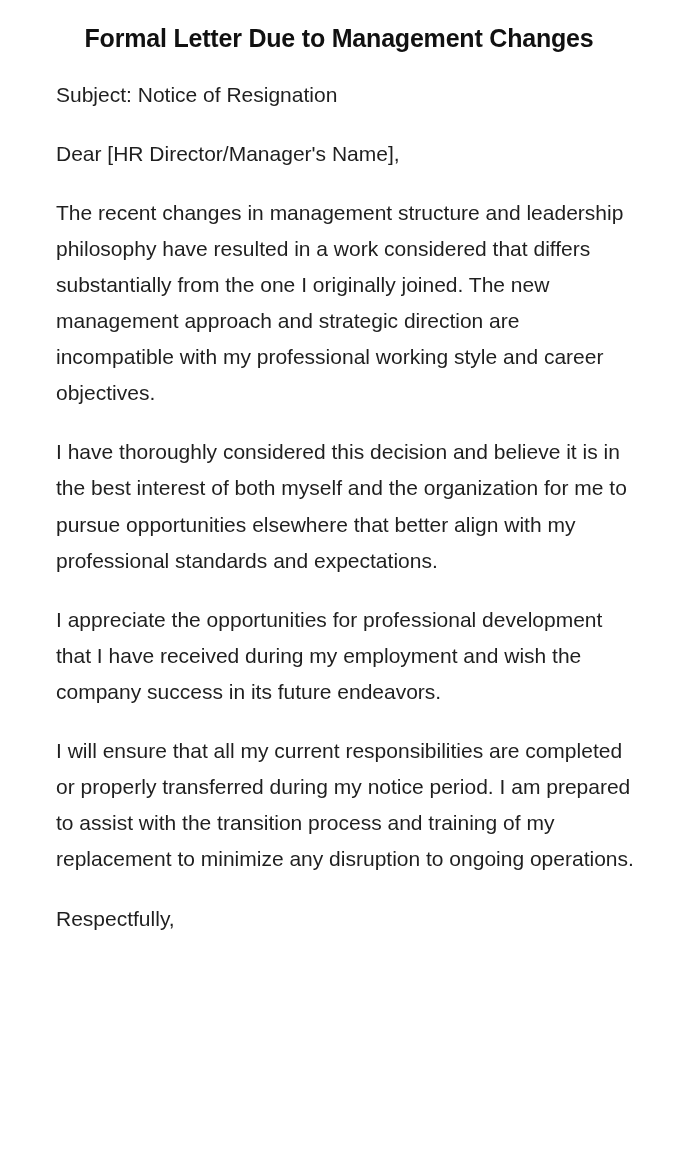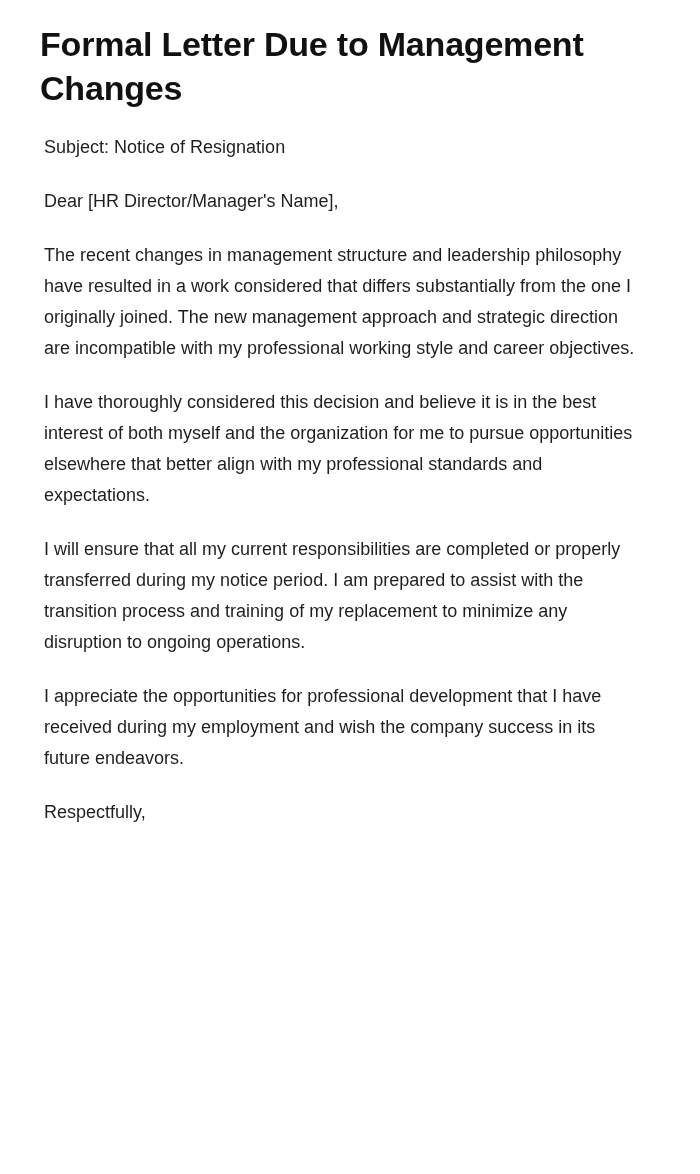--- a/index.html
+++ b/index.html
@@ -13,43 +13,44 @@
     font-family: "Liberation Sans", sans-serif;
     color: #1c1c1c;
     -webkit-font-smoothing: antialiased;
   }
   .page {
     width: 700px;
     box-sizing: border-box;
     padding: 22px 62px 30px 40px;
   }
   .doc-title {
-    font-size: 34px;
+    font-size: 25px;
     font-weight: bold;
     line-height: 1.3;
     letter-spacing: -0.2px;
     margin: 0 0 22px 0;
     color: #111111;
+    text-align: center;
   }
   .para {
-    font-size: 18px;
+    font-size: 21px;
     line-height: 1.72;
-    margin: 0 0 23px 4px;
+    margin: 0 0 23px 16px;
     color: #1f1f1f;
   }
   .para:last-child {
     margin-bottom: 0;
   }
 </style>
 </head>
 <body>
 
 <div class="page">
   <h1 class="doc-title">Formal Letter Due to Management Changes</h1>
 
   <p class="para">Subject: Notice of Resignation</p>
   <p class="para">Dear [HR Director/Manager's Name],</p>
   <p class="para">The recent changes in management structure and leadership philosophy have resulted in a work considered that differs substantially from the one I originally joined. The new management approach and strategic direction are incompatible with my professional working style and career objectives.</p>
   <p class="para">I have thoroughly considered this decision and believe it is in the best interest of both myself and the organization for me to pursue opportunities elsewhere that better align with my professional standards and expectations.</p>
+  <p class="para">I appreciate the opportunities for professional development that I have received during my employment and wish the company success in its future endeavors.</p>
   <p class="para">I will ensure that all my current responsibilities are completed or properly transferred during my notice period. I am prepared to assist with the transition process and training of my replacement to minimize any disruption to ongoing operations.</p>
-  <p class="para">I appreciate the opportunities for professional development that I have received during my employment and wish the company success in its future endeavors.</p>
   <p class="para">Respectfully,</p>
 </div>
 
 </body></html>

